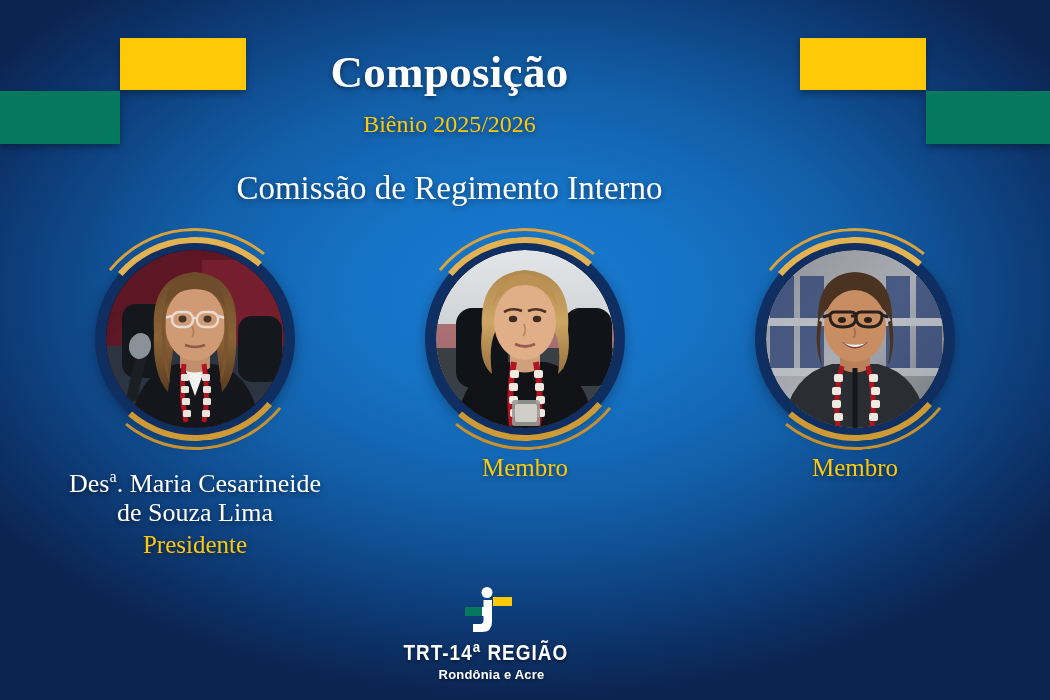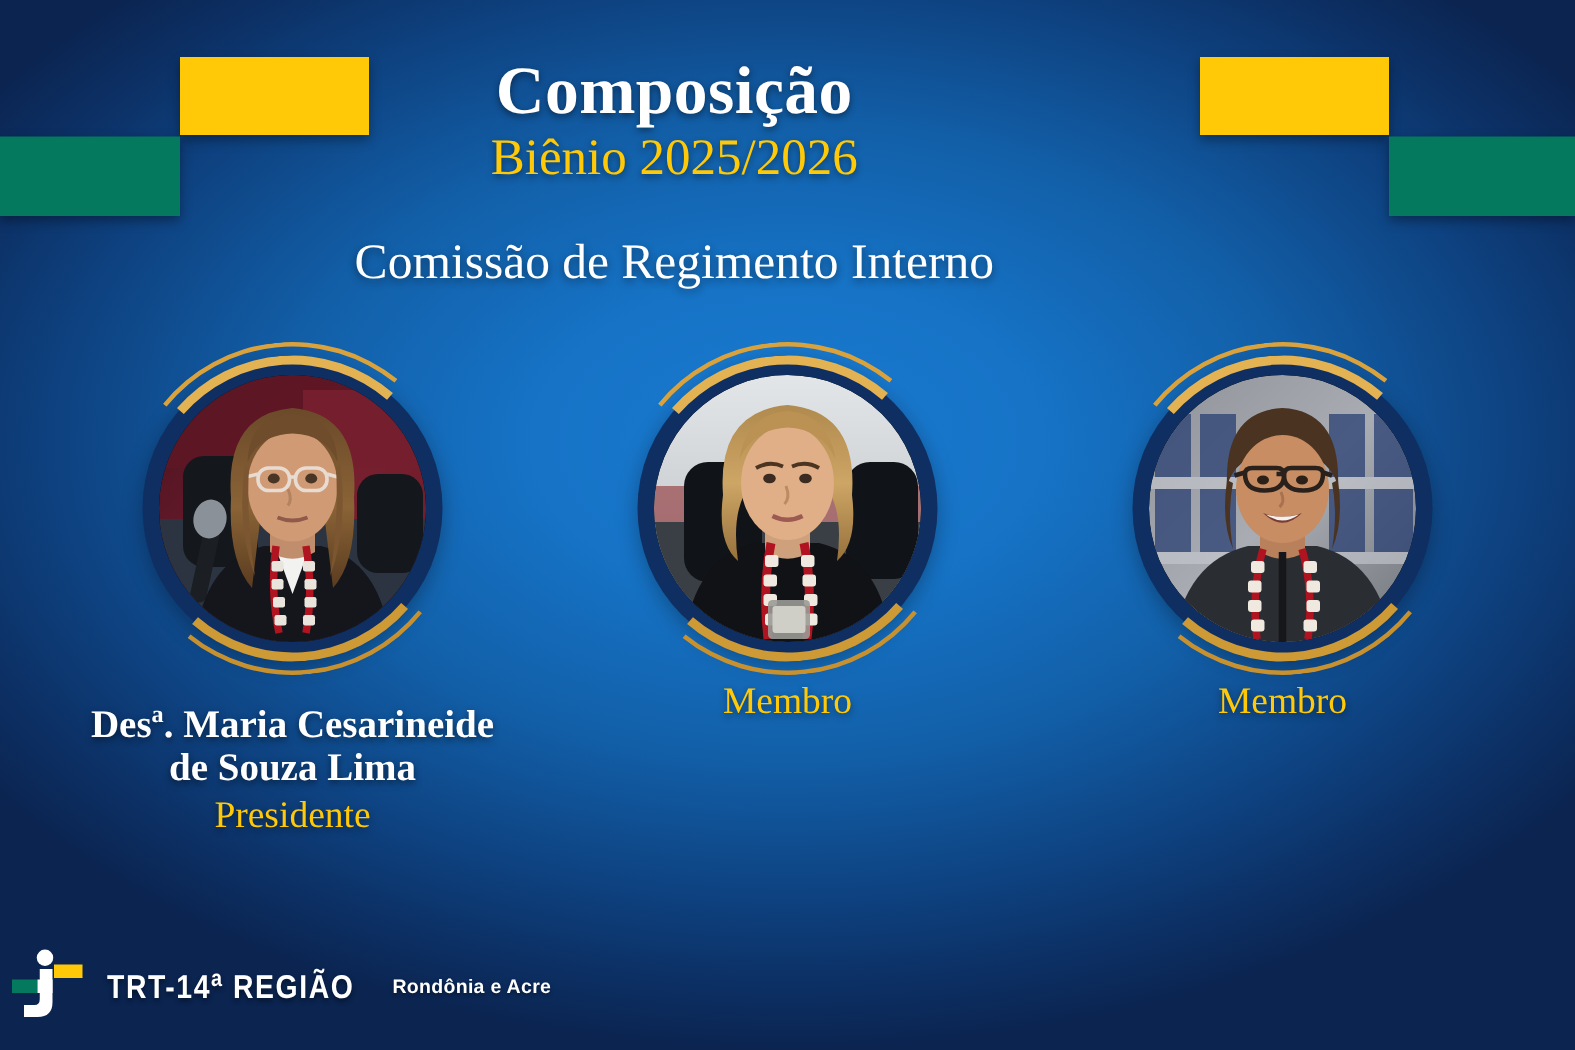--- a/index.html
+++ b/index.html
@@ -18,30 +18,30 @@
   }
   
   .deco { position:absolute; }
   .deco-shadow { box-shadow: 0 3px 7px rgba(0,0,0,.35); }
   #dec-yellow-left  { left:120px; top:38px;  width:126px; height:52px;  background:#FFC907; }
   #dec-green-left   { left:0;     top:91px;  width:120px; height:53px;  background:#05795E; }
   #dec-yellow-right { left:800px; top:38px;  width:126px; height:52px;  background:#FFC907; }
   #dec-green-right  { left:926px; top:91px;  width:124px; height:53px;  background:#05795E; }
 
   
-  #header { position:absolute; left:0; top:0; width:899px; text-align:center; }
+  #header { position:absolute; left:0; top:12px; width:899px; text-align:center; }
   #title {
     margin-top:34px;
     font-size:45px; font-weight:bold; color:#ffffff;
     letter-spacing:.3px;
     text-shadow:0 2px 5px rgba(0,0,0,.45);
   }
   #subtitle {
-    margin-top:1px;
-    font-size:34px; color:#FFC907;
+    margin-top:13px;
+    font-size:24px; color:#FFC907;
     text-shadow:0 2px 5px rgba(0,0,0,.45);
   }
   #commission {
     margin-top:32px;
     font-size:33px; color:#ffffff;
     text-shadow:0 2px 6px rgba(0,0,0,.45);
   }
 
   
   #members {
@@ -81,36 +81,36 @@
     border-radius:50%; overflow:hidden;
     background:#101417;
     box-shadow:inset 0 0 0 2px rgba(10,30,60,.7);
   }
   .photo svg { display:block; width:178px; height:178px; }
 
   .spacer { height:222px; width:222px; }
 
   .mname {
     margin-top:18px;
-    font-size:26px; font-weight:bold; color:#ffffff;
+    font-size:26px; font-weight:normal; color:#ffffff;
     line-height:1.12; text-align:center;
     text-shadow:0 2px 5px rgba(0,0,0,.5);
     padding:0 6px;
   }
   .mname sup { font-size:.62em; vertical-align:super; }
   .mrole {
     margin-top:4px;
     font-size:25px; color:#FFC907; text-align:center;
     text-shadow:0 2px 5px rgba(0,0,0,.45);
   }
 
   
   #footer {
     position:absolute; left:0; bottom:18px; width:971px;
-    display:flex; flex-direction:row; align-items:center;
+    display:flex; flex-direction:column; align-items:center;
   }
   #logo-mark { width:58px; height:50px; display:block; }
   #logo-name {
     margin-top:2px;
     font-family:"Liberation Sans", sans-serif;
     font-size:22px; font-weight:bold; color:#ffffff;
     letter-spacing:1.2px;
     transform:scaleX(.86);
     text-shadow:0 2px 4px rgba(0,0,0,.45);
   }

